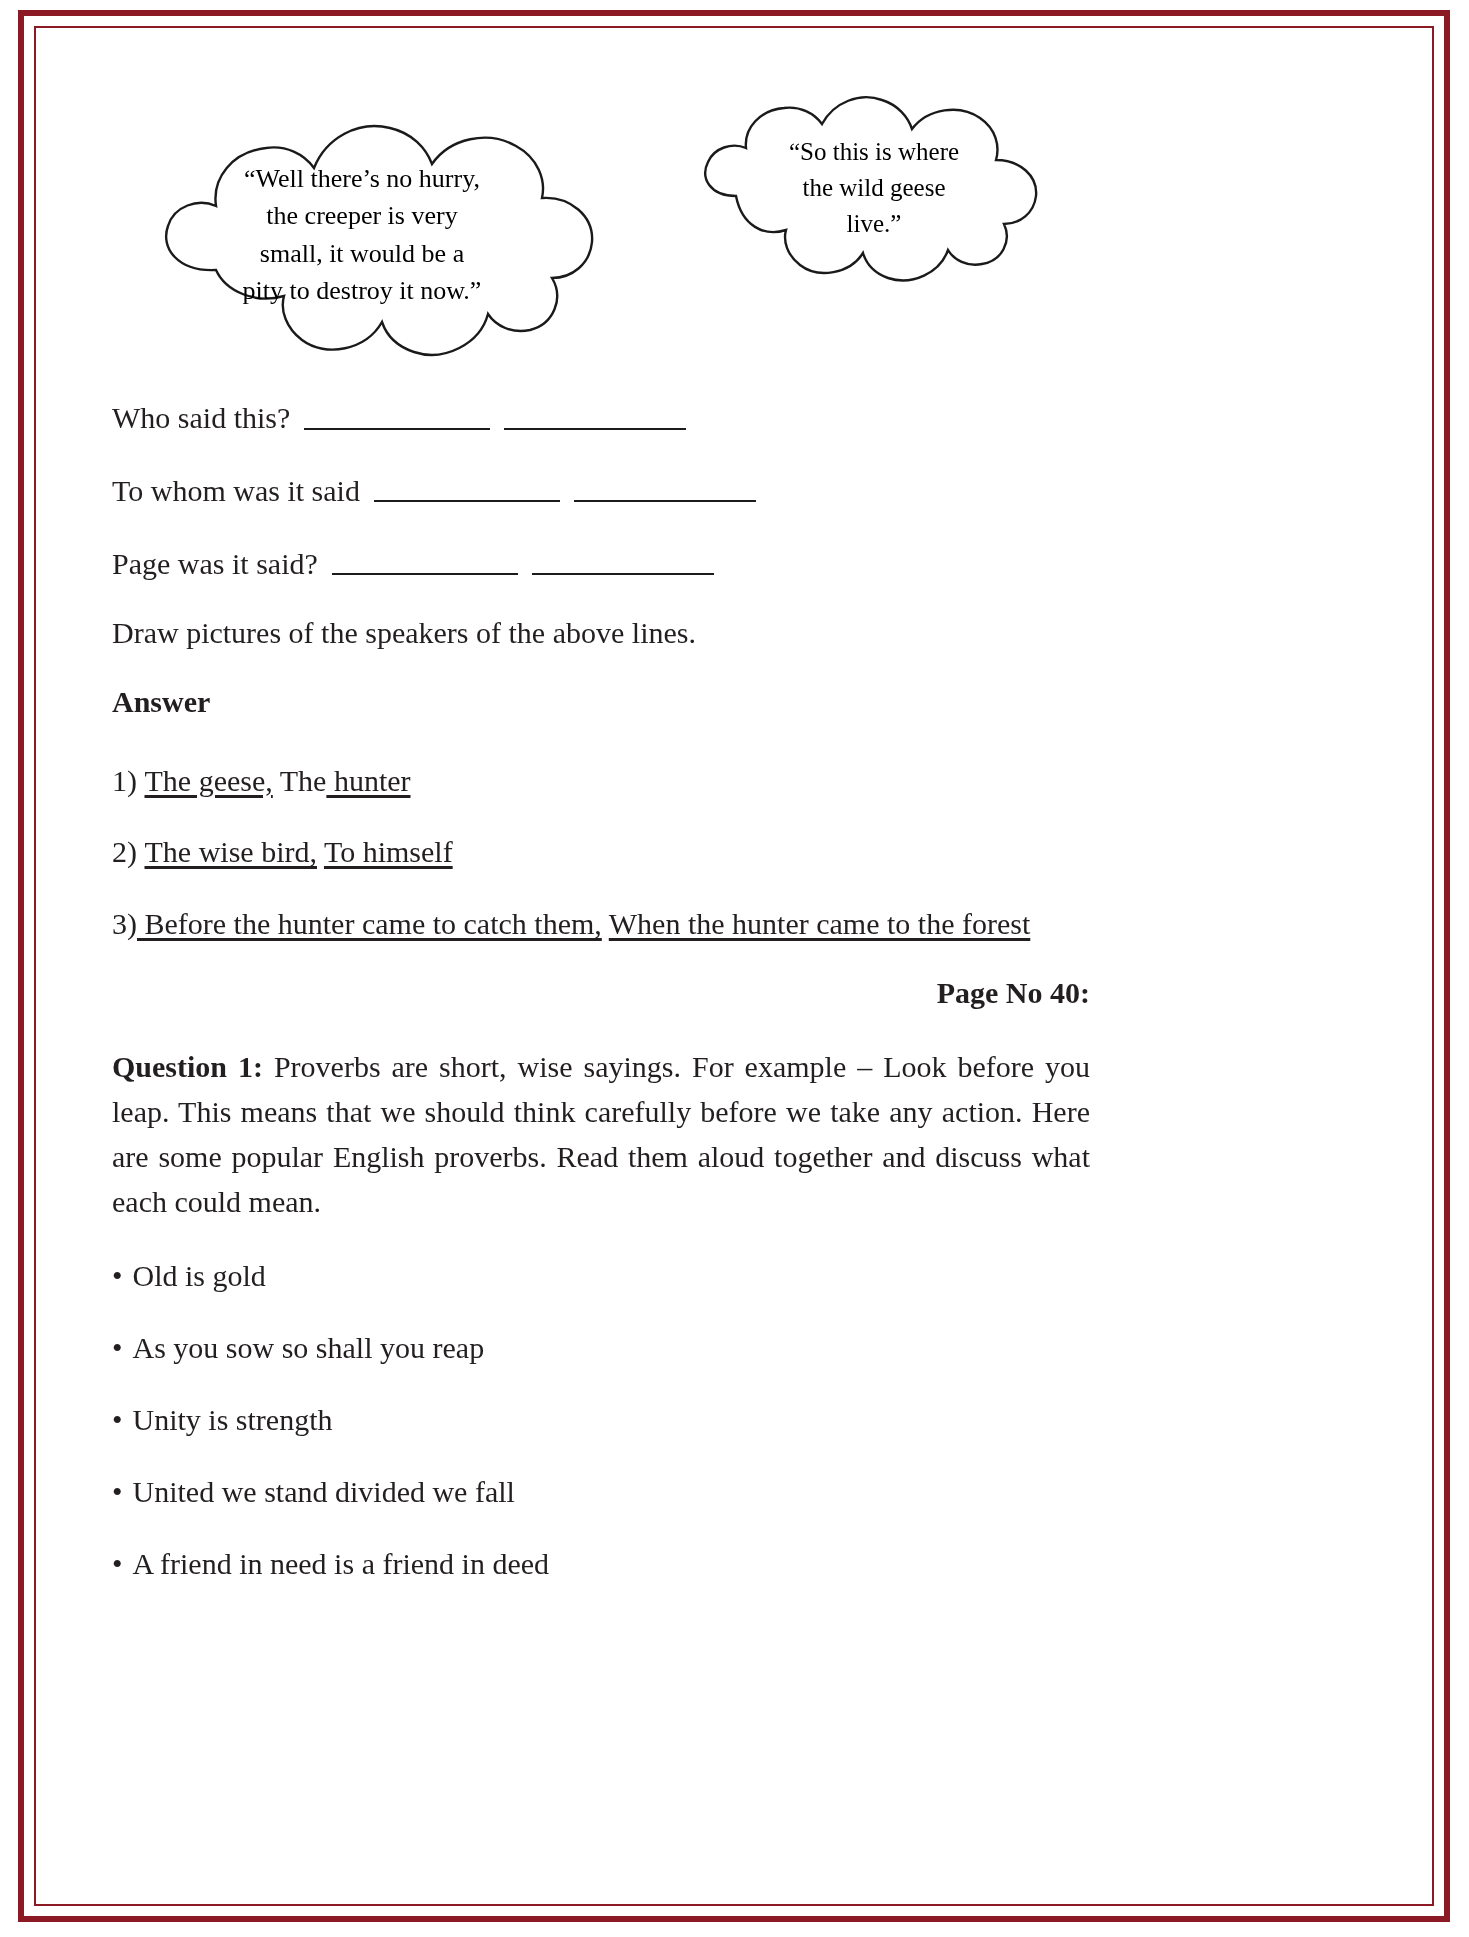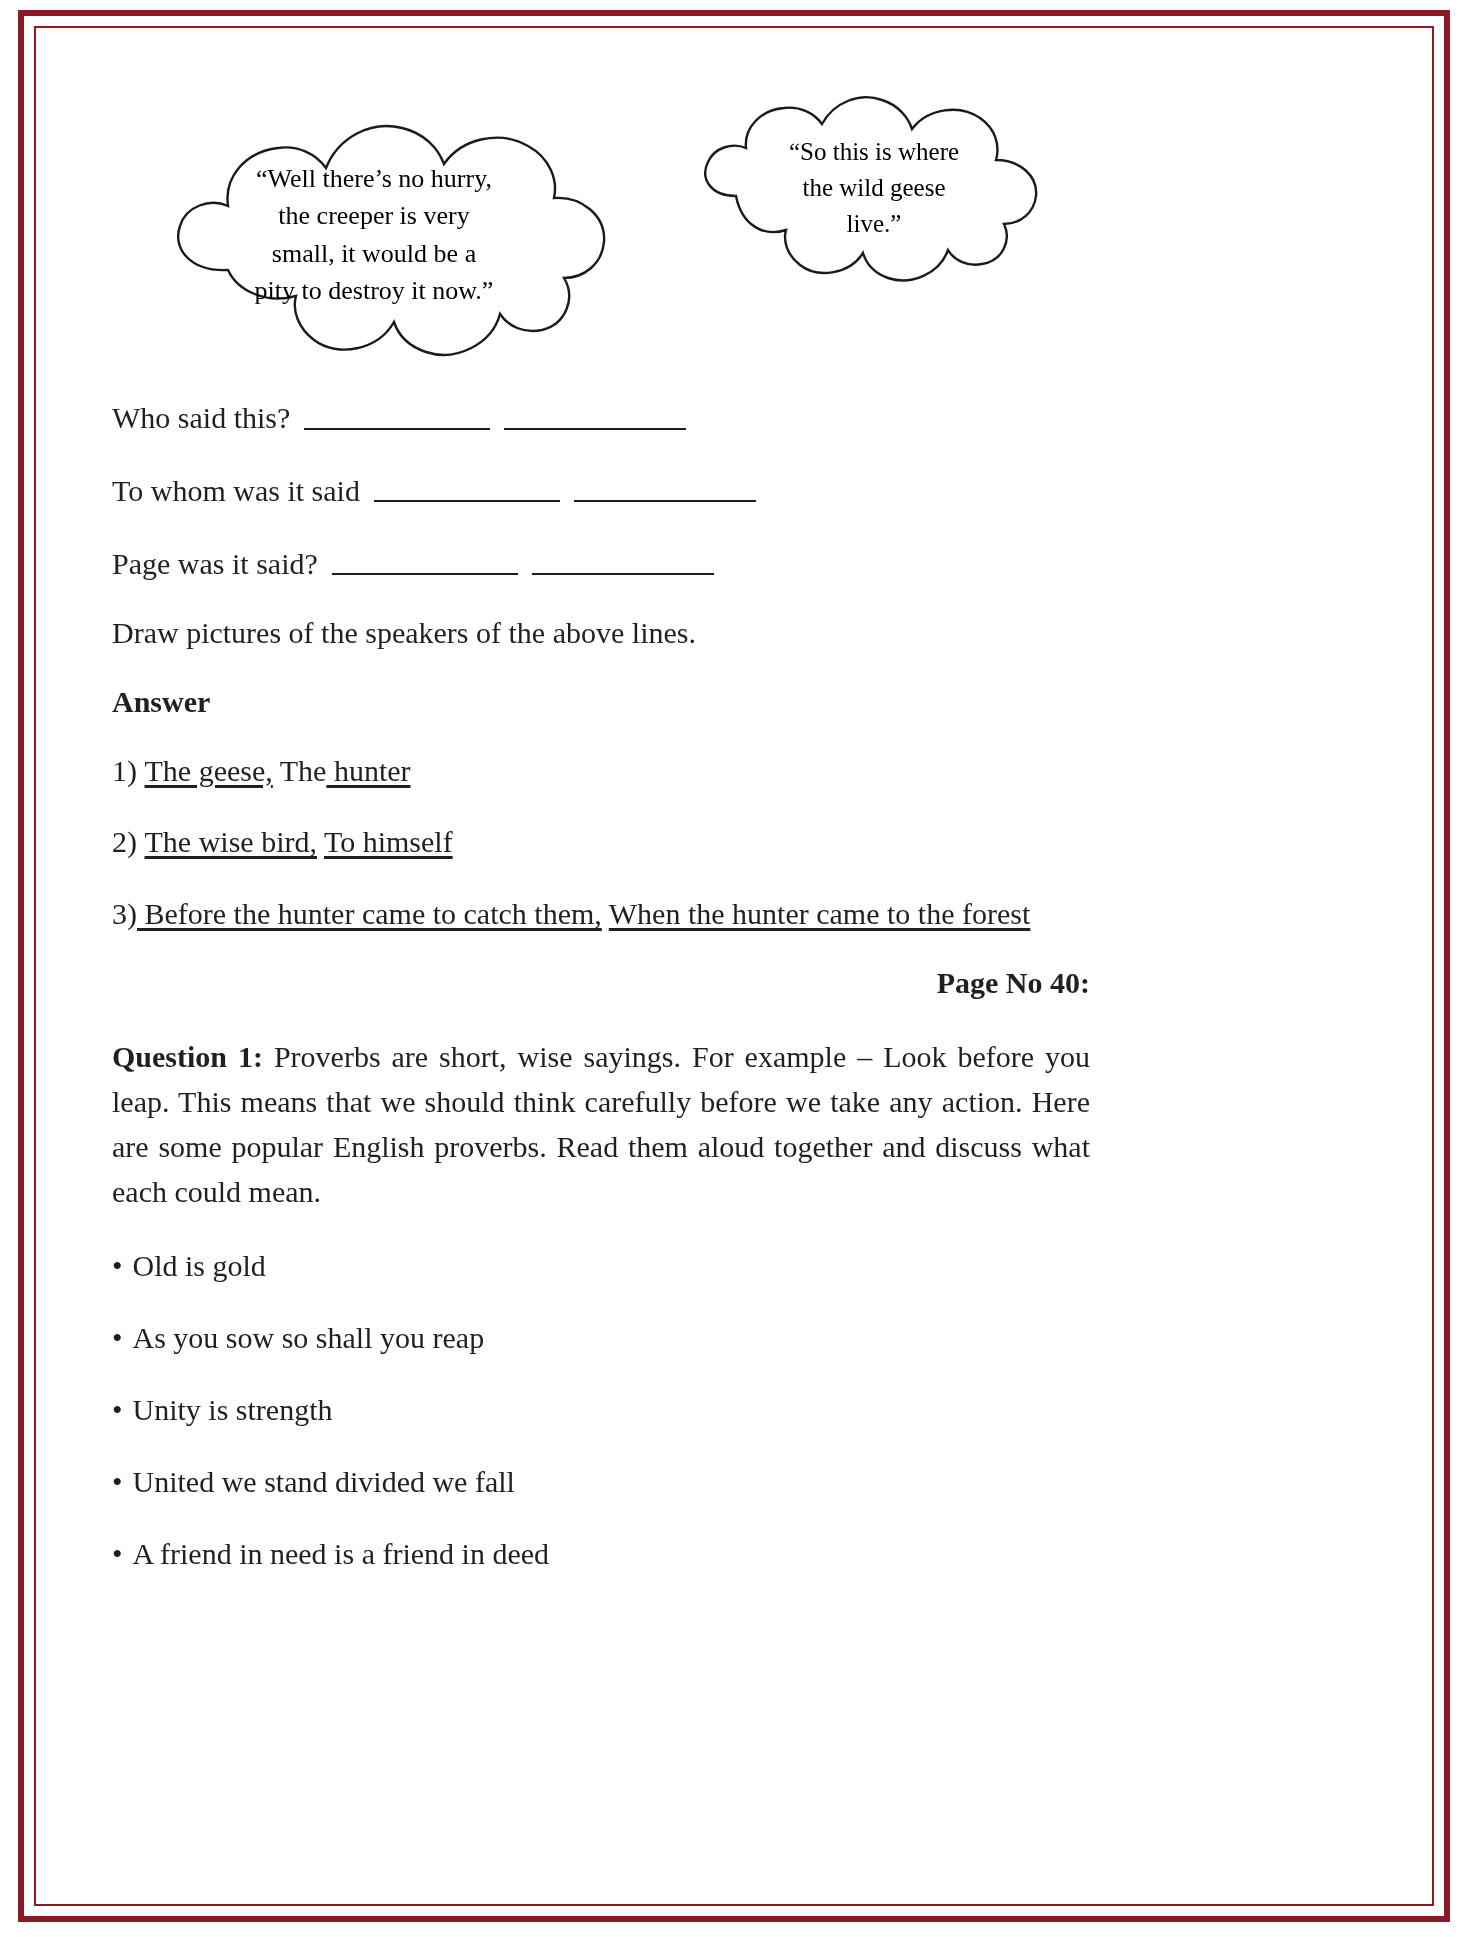--- a/index.html
+++ b/index.html
@@ -54,21 +54,21 @@
   }
   .cloud svg {
     display: block;
   }
   .cloud-text {
     position: absolute;
     text-align: center;
     line-height: 1.44;
     color: #000000;
   }
-  #cloud-one { left: 20px; top: 4px; }
+  #cloud-one { left: 8px; top: 4px; }
   #cloud-one .cloud-text {
     left: 86px;
     top: 60px;
     width: 312px;
     font-size: 26px;
   }
   #cloud-two { left: 580px; top: -4px; }
   #cloud-two .cloud-text {
     left: 68px;
     top: 42px;
@@ -96,21 +96,21 @@
 
   .plain-line {
     font-size: 30px;
     line-height: 1.2;
     margin: 0 0 34px 0;
   }
 
   .answer-head {
     font-size: 30px;
     font-weight: bold;
-    margin: 0 0 30px 0;
+    margin: 0 0 40px 0;
   }
 
   .ans-item {
     font-size: 30px;
     line-height: 1.46;
     margin: 0 0 28px 0;
   }
   .u { text-decoration: underline; text-underline-offset: 4px; }
   .ans-item.justify {
     text-align: justify;

